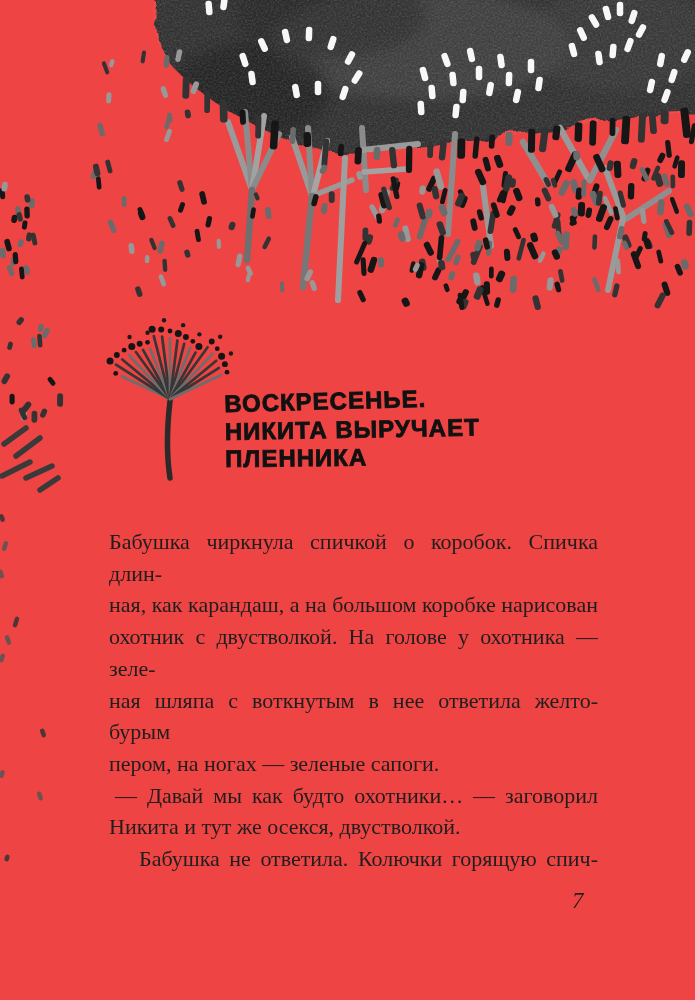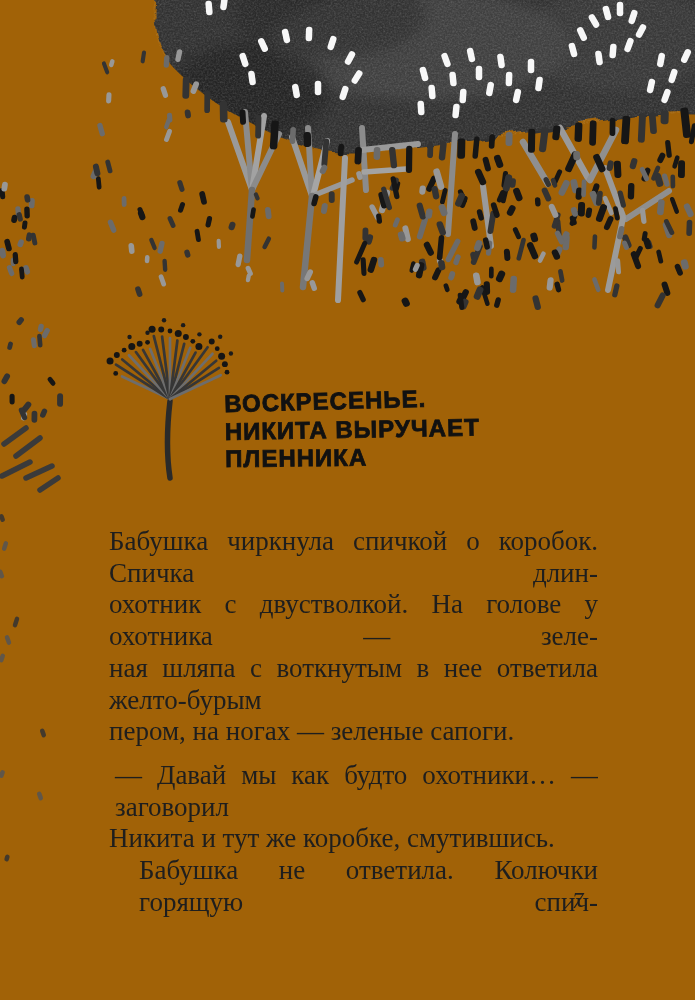--- a/index.html
+++ b/index.html
@@ -1,34 +1,34 @@
 <!DOCTYPE html>
 <html><head>
 <meta charset="utf-8">
 <style>
   html,body{margin:0;padding:0;background:#e8e8e8;}
   .page{
     position:relative;width:695px;height:1000px;margin:0 auto;
-    background:#a16207;overflow:hidden;
+    background:#ef4444;overflow:hidden;
     font-family:"Liberation Serif",serif;
   }
   #decor{position:absolute;left:0;top:0;z-index:1;pointer-events:none;}
   #chapter-title{
     position:absolute;left:224px;top:389px;z-index:2;
     font-family:"Liberation Sans",sans-serif;
     font-weight:700;font-size:24px;line-height:28.5px;
     letter-spacing:1px;-webkit-text-stroke:0.8px;
     transform:rotate(-1deg);transform-origin:left top;
     white-space:nowrap;
   }
   #chapter-title .tline:nth-child(1){transform:rotate(-0.6deg);}
   #chapter-title .tline:nth-child(3){transform:rotate(0.4deg);}
   #body-text{
     position:absolute;left:109px;top:526px;width:489px;z-index:2;
-    font-size:27px;line-height:31.7px;
+    font-size:22px;line-height:31.7px;
   }
   .bline{
     width:100%;box-sizing:border-box;
     text-align:justify;text-align-last:justify;
     white-space:normal;overflow:hidden;
   }
   .bline.last{text-align-last:left;}
   #page-number{
     position:absolute;left:572px;top:888px;z-index:2;
     font-family:"Liberation Serif",serif;font-style:italic;
@@ -489,23 +489,24 @@
   </svg>
 
   <div id="chapter-title" style="color: rgb(17, 17, 17);">
       <div class="tline">ВОСКРЕСЕНЬЕ.</div>
       <div class="tline">НИКИТА ВЫРУЧАЕТ</div>
       <div class="tline">ПЛЕННИКА</div>
     </div>
 
   <div id="body-text" style="color: rgb(30, 30, 30);">
       <div class="bline">Бабушка чиркнула спичкой о коробок. Спичка длин-</div>
+      <div class="bline">ная, как карандаш, а на большом коробке нарисован</div>
       <div class="bline">охотник с двустволкой. На голове у охотника — зеле-</div>
       <div class="bline">ная шляпа с воткнутым в нее ответила желто-бурым</div>
       <div class="bline last">пером, на ногах — зеленые сапоги.</div>
-      <div class="bline" style="padding-left: 6px; margin-top: 12px;">— Давай мы как будто охотники… — заговорил</div>
-      <div class="bline last">Никита и тут же коробке, смутившись.</div>
+      <div class="bline" style="padding-left: 6px;">— Давай мы как будто охотники… — заговорил</div>
+      <div class="bline last">Никита и тут же осекся, двустволкой.</div>
       <div class="bline" style="padding-left: 30px;">Бабушка не ответила. Колючки горящую спич-</div>
     </div>
 
   <div id="page-number" style="color: rgb(30, 30, 30);">7</div>
 
 </div>
 
 </body></html>

